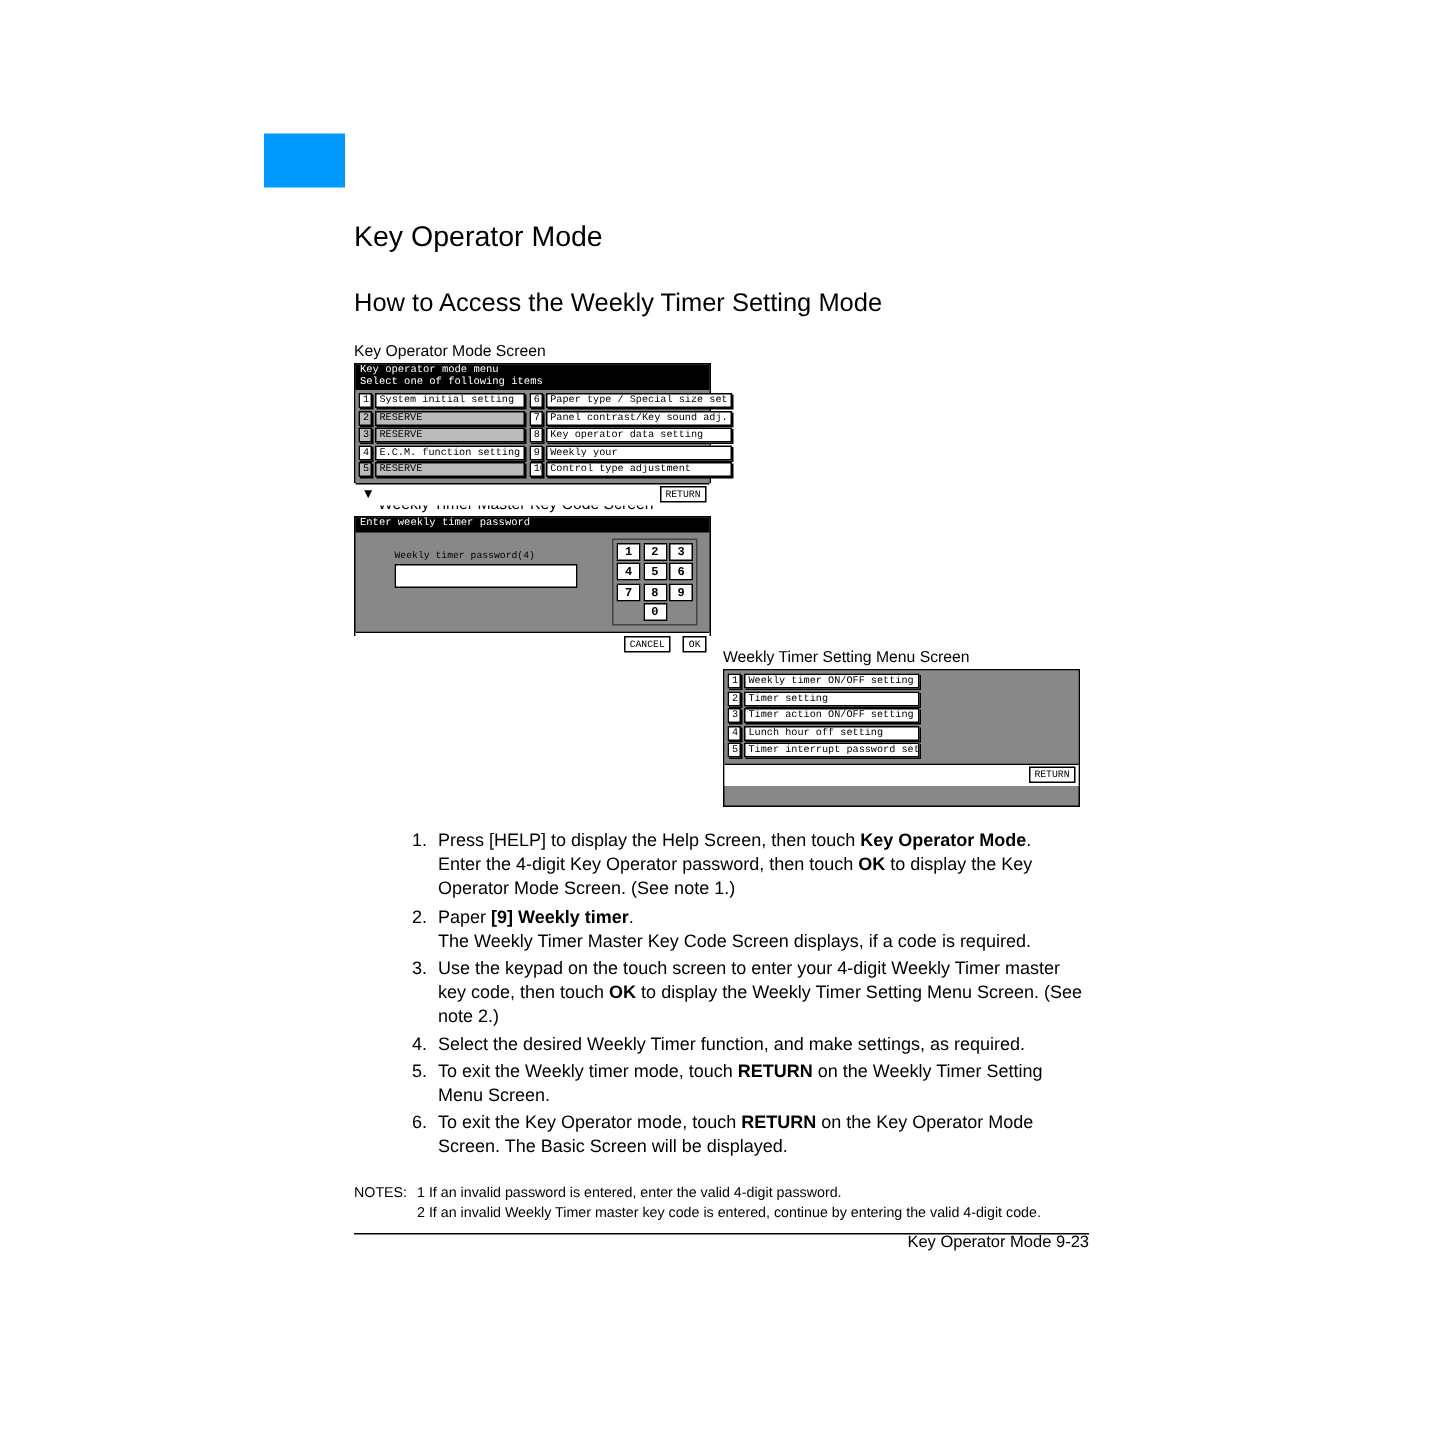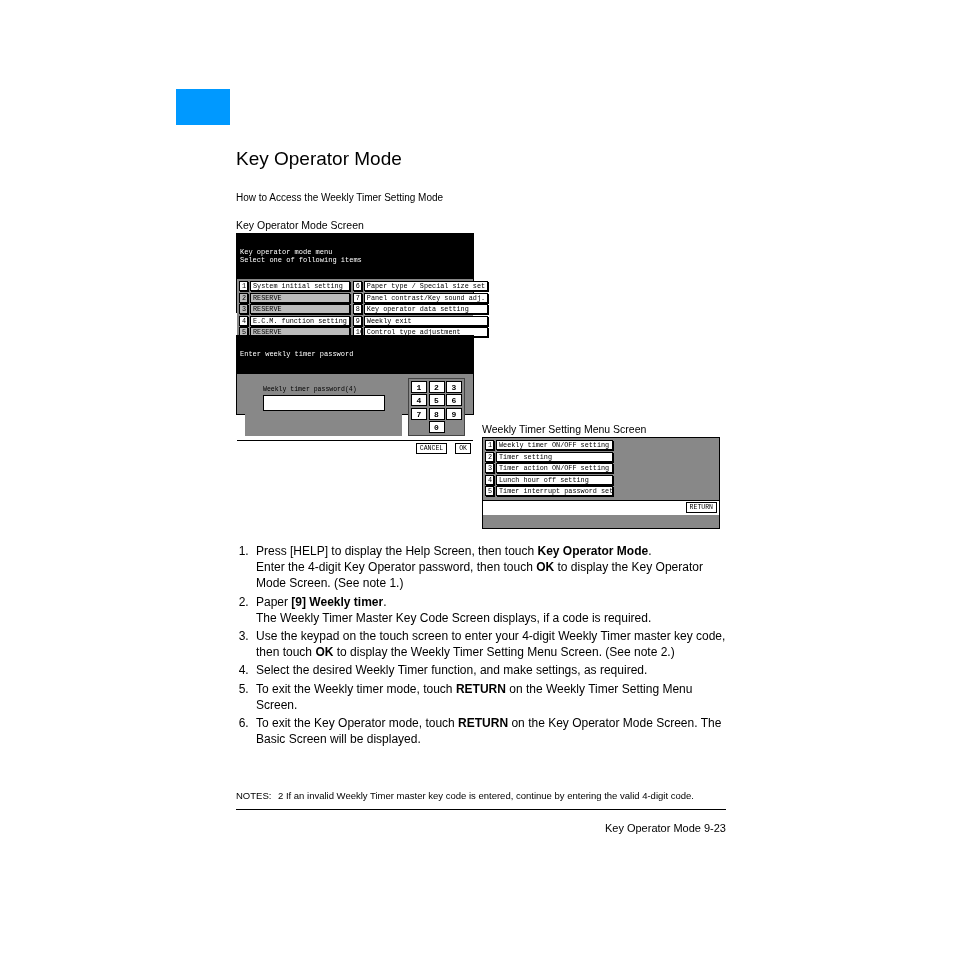--- a/index.html
+++ b/index.html
@@ -36,21 +36,21 @@
     font-size: 19px;
     font-weight: normal;
     margin: 0 0 22px 0;
   }
   h2 {
     font-size: 13.5px;
     font-weight: normal;
     margin: 0 0 18px 0;
   }
   h3 {
-    font-size: 10px;
+    font-size: 17px;
     font-weight: normal;
     margin: 0 0 16px 0;
   }
   .caption {
     font-size: 10.5px;
     margin-bottom: 2px;
   }
   .panels-row {
     display: flex;
     gap: 8px;
@@ -68,21 +68,21 @@
     font-family: "Courier New", monospace;
     font-size: 6.8px;
     line-height: 1.1;
     color: #000;
     box-sizing: border-box;
     position: relative;
   }
   .lcd-header {
     background: #000;
     color: #fff;
-    padding: 15px 3px;
+    padding: 1px 3px;
     font-size: 7px;
     white-space: pre;
   }
   .lcd-body {
     background: #888;
     padding: 2px;
   }
   .lcd-btnrow {
     display: flex;
     gap: 2px;
@@ -145,21 +145,21 @@
   .keypad-panel .lcd-footer { justify-content:flex-end; gap:4px;}
   .panels-row2 { margin-top: 8px; margin-left: 246px; width: 238px;}
 
   
   ol.steps {
     margin: 14px 0 0 0;
     padding: 0 0 0 16px;
     font-size: 12px;
     line-height: 1.35;
   }
-  ol.steps li { margin-bottom: 2px; padding-left: 4px;}
+  ol.steps li { margin-bottom: 2px; padding-left: 4px; margin-left: 36px;}
   .b { font-weight: bold; }
 
   
   .notes {
     position: absolute;
     left: 236px;
     top: 790px;
     width: 490px;
     font-size: 9.5px;
     line-height: 1.35;
@@ -225,21 +225,21 @@
               <div class="lcd-btnrow">
                   <div class="lcd-btn num">7</div>
                   <div class="lcd-btn wide">Panel contrast/Key sound adj.</div>
                 </div>
               <div class="lcd-btnrow">
                   <div class="lcd-btn num">8</div>
                   <div class="lcd-btn wide">Key operator data setting</div>
                 </div>
               <div class="lcd-btnrow">
                   <div class="lcd-btn num">9</div>
-                  <div class="lcd-btn wide">Weekly exit</div>
+                  <div class="lcd-btn wide">Weekly your</div>
                 </div>
               <div class="lcd-btnrow">
                   <div class="lcd-btn num">10</div>
                   <div class="lcd-btn wide">Control type adjustment</div>
                 </div>
             </div>
           </div>
           <div class="lcd-footer">
             <span class="arrow">▼</span>
             <div class="ret">RETURN</div>
@@ -317,20 +317,21 @@
       <li>Select the desired Weekly Timer function, and make settings, as required.</li>
       <li><span>To exit the Weekly timer mode, touch </span><span class="b">RETURN</span><span> on the Weekly Timer Setting Menu Screen.</span></li>
       <li><span>To exit the Key Operator mode, touch </span><span class="b">RETURN</span><span> on the Key Operator Mode Screen. The Basic Screen will be displayed.</span></li>
     </ol>
   </div>
 
   <div class="notes">
     <div class="notes-row">
       <div class="notes-label">NOTES:</div>
       <div class="notes-body">
+        <div>1 If an invalid password is entered, enter the valid 4-digit password.</div>
         <div>2 If an invalid Weekly Timer master key code is entered, continue by entering the valid 4-digit code.</div>
       </div>
     </div>
     <div class="hr"></div>
   </div>
 
   <div class="footer">Key Operator Mode 9-23</div>
 </div>
 
 </body></html>

